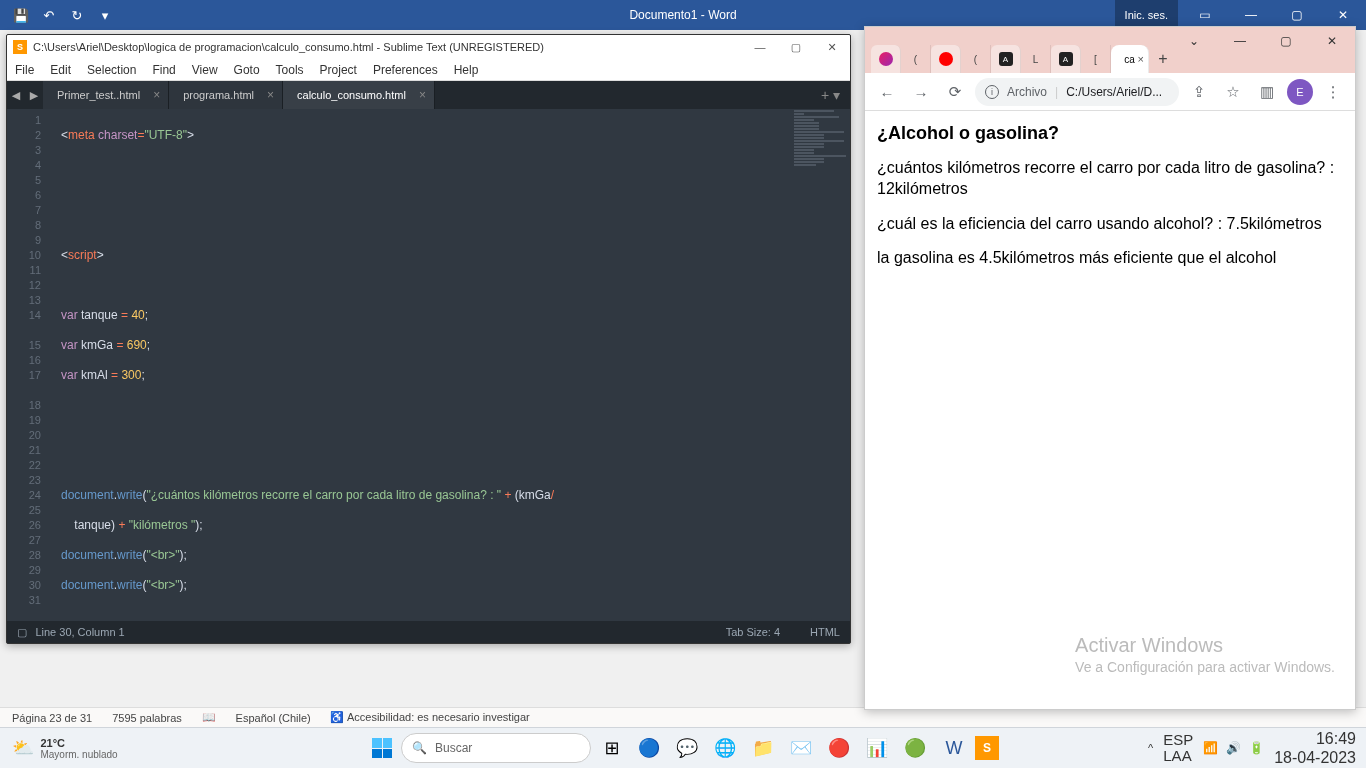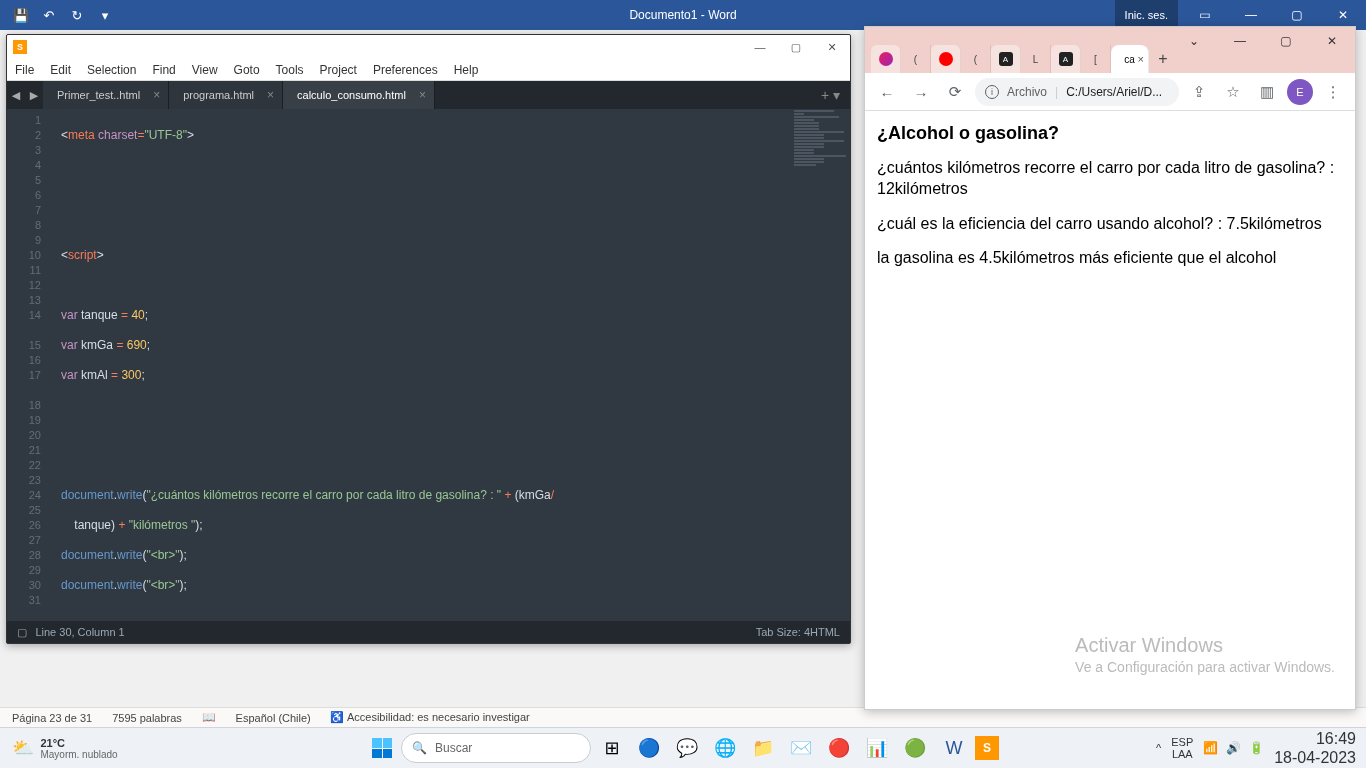--- a/index.html
+++ b/index.html
@@ -38,21 +38,21 @@
 .c-txt{color:#d8dee9}
 .c-kw{color:#c594c5}
 .c-var{color:#d8dee9}
 .c-op{color:#f97b58}
 .c-num{color:#fac863}
 .c-obj{color:#6699cc}
 .c-fn{color:#6699cc}
 .c-pun{color:#d8dee9}
 .statusbar{position:absolute;bottom:0;left:0;right:0;height:22px;background:#22282e;color:#9ba7b3;font-size:11px;display:flex;align-items:center;padding:0 10px}
 .statusbar .sb-icon{margin-right:8px}
-.statusbar .sb-right{margin-left:auto;display:flex;}
+.statusbar .sb-right{margin-left:auto;display:flex;gap:30px}
 
 .chrome{position:absolute;top:26px;right:10px;width:492px;height:684px;background:#fff;border:1px solid #ccc;box-shadow:0 2px 10px rgba(0,0,0,0.25)}
 .chrome-titlebar{height:12px;background:#f1d0cb;position:relative}
 .chr-winbtns{position:absolute;right:0;top:0;display:flex}
 .chr-winbtns div{width:46px;height:28px;display:flex;align-items:center;justify-content:center;font-size:12px;color:#333;background:#f1d0cb}
 .chrome-tabs{height:34px;background:#f1d0cb;display:flex;align-items:flex-end;padding-left:6px}
 .ctab{width:30px;height:28px;display:flex;align-items:center;justify-content:center;border-right:1px solid rgba(0,0,0,0.08);font-size:10px}
 .ctab.grp{background:rgba(255,255,255,0.4);border-radius:6px 6px 0 0}
 .ctab.active{background:#fff;border-radius:8px 8px 0 0;width:38px;position:relative}
 .ctab.active .cx{position:absolute;right:4px;font-size:11px;color:#555}
@@ -78,21 +78,21 @@
 .weather .wicon{font-size:18px}
 .tb-center{position:absolute;left:50%;transform:translateX(-50%);display:flex;align-items:center;gap:4px}
 .start{width:30px;height:30px;display:grid;grid-template-columns:1fr 1fr;grid-template-rows:1fr 1fr;gap:1px;padding:5px}
 .start div:nth-child(1){background:#4cc2ff}.start div:nth-child(2){background:#4cc2ff}
 .start div:nth-child(3){background:#0078d4}.start div:nth-child(4){background:#0078d4}
 .search{width:190px;height:30px;background:#fff;border:1px solid #ccc;border-radius:15px;display:flex;align-items:center;padding:0 10px;font-size:12px;color:#666;gap:8px}
 .tbi{width:34px;height:34px;display:flex;align-items:center;justify-content:center;font-size:18px}
 .tb-right{position:absolute;right:10px;display:flex;align-items:center;gap:10px;font-size:11px;color:#333}
 .tb-right .tray{display:flex;gap:8px;font-size:12px}
 .tb-right .dt{text-align:right;font-size:16px;line-height:1.2}
-.lang{text-align:center;font-size:11px;line-height:1.1}
+.lang{font-size:15px;line-height:1.1}
 </style>
 </head>
 <body>
 
 <div class="word-title">
   <div class="word-qat">
     <div class="qi">💾</div>
     <div class="qi">↶</div>
     <div class="qi">↻</div>
     <div class="qi">▾</div>
@@ -111,20 +111,21 @@
   <span>Página 23 de 31</span>
   <span>7595 palabras</span>
   <span>📖</span>
   <span>Español (Chile)</span>
   <span>♿ <span>Accesibilidad: es necesario investigar</span></span>
 </div>
 
 <div class="sublime">
   <div class="subl-title">
     <div class="sicon">S</div>
+    <span>C:\Users\Ariel\Desktop\logica de programacion\calculo_consumo.html - Sublime Text (UNREGISTERED)</span>
     <div class="subl-winbtns">
       <div>—</div>
       <div>▢</div>
       <div>✕</div>
     </div>
   </div>
   <div class="subl-menu">
     <span>File</span>
     <span>Edit</span>
     <span>Selection</span>

